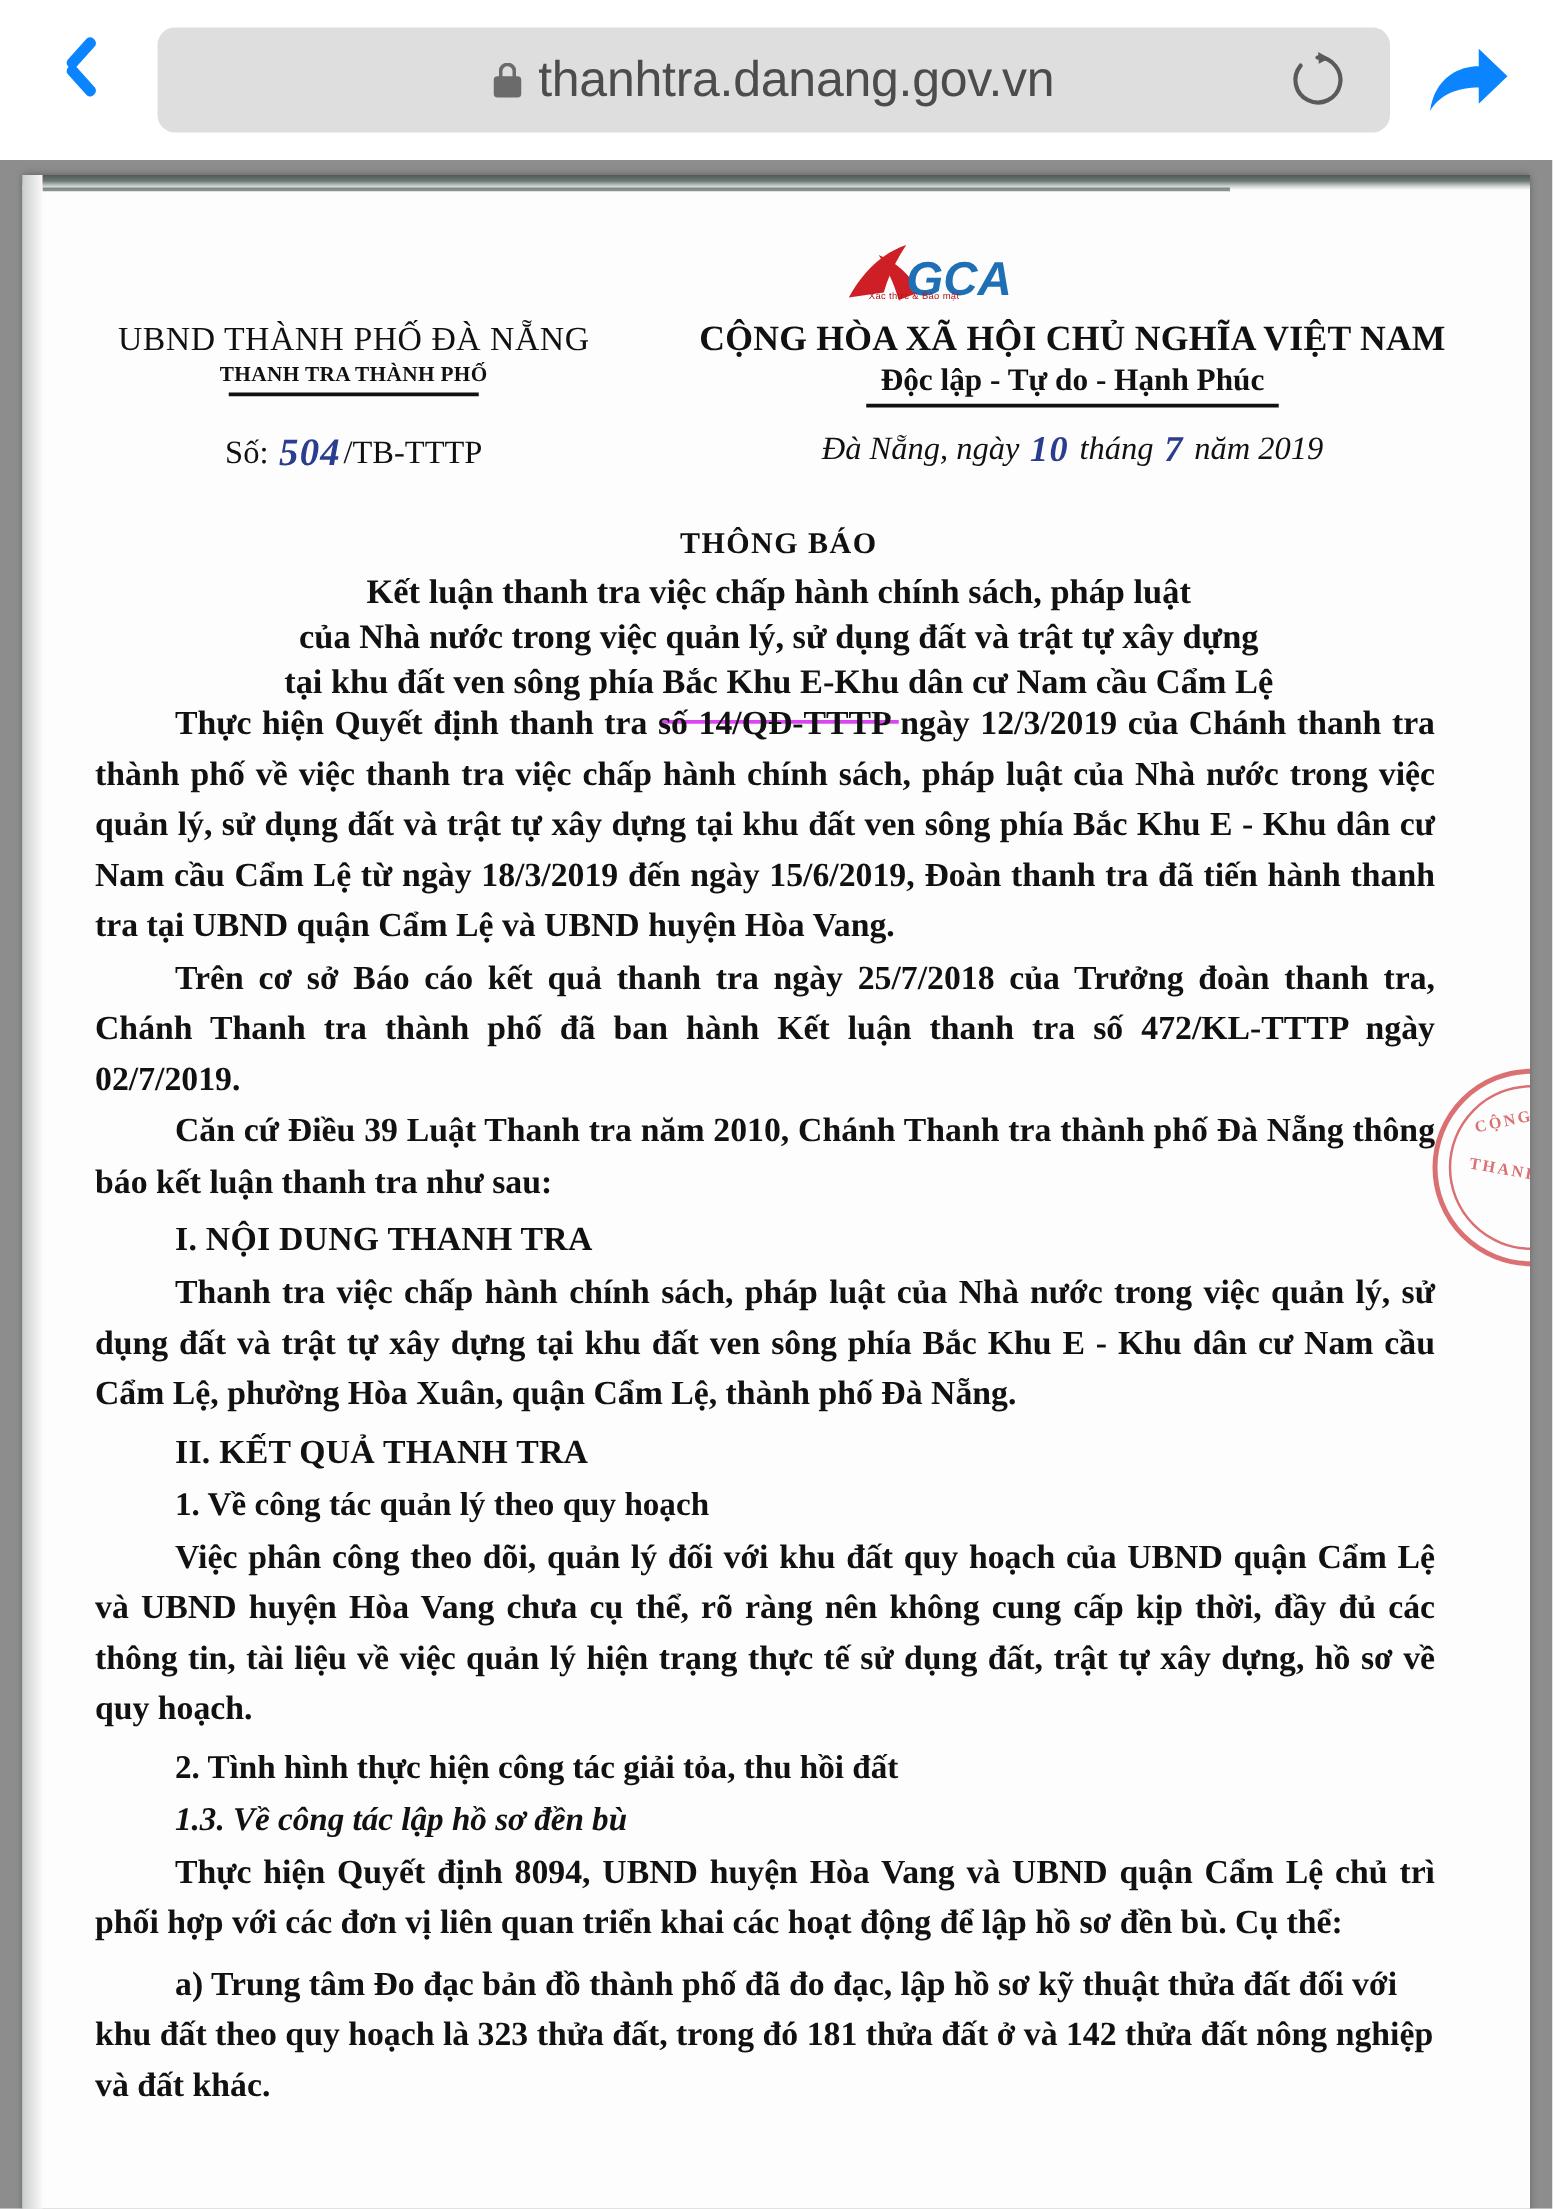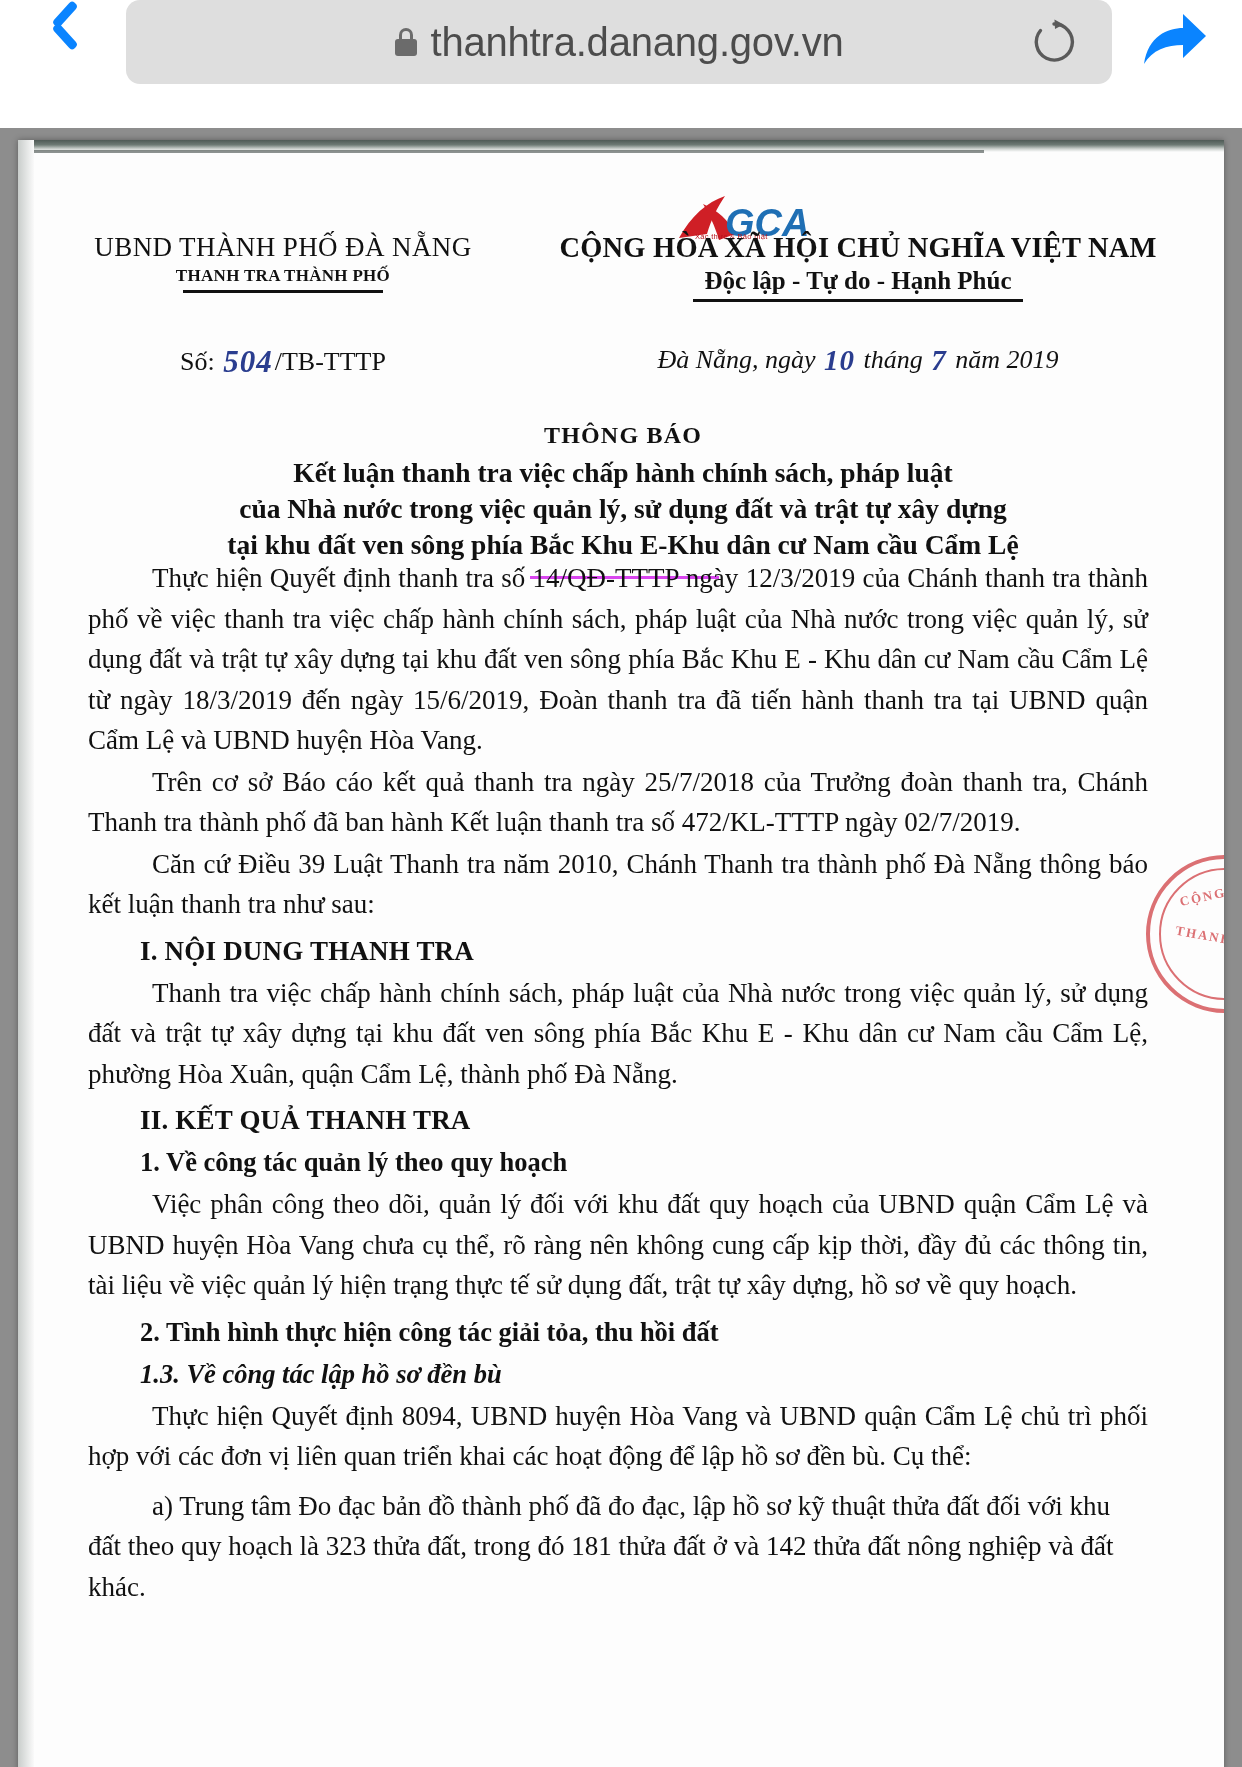--- a/index.html
+++ b/index.html
@@ -13,20 +13,21 @@
     overflow: hidden;
     font-family: "Liberation Serif", serif;
     position: relative;
   }
 
   
   .browser-bar {
     height: 128px;
     background: #ffffff;
     display: flex;
+    align-items: center;
     padding: 0 30px;
     box-sizing: border-box;
     position: relative;
     z-index: 5;
   }
   .nav-back {
     width: 72px;
     height: 72px;
     flex: 0 0 auto;
     display: flex;
@@ -208,21 +209,21 @@
     font-family: "Liberation Sans", sans-serif;
     font-size: 11.5px;
     line-height: 13.6px;
     color: #3a3a3a;
     white-space: pre-line;
   }
 
   
   .header-row {
     position: absolute;
-    top: 92px;
+    top: 116px;
     left: 0;
     width: 1206px;
     height: 120px;
   }
   .hdr-left {
     position: absolute;
     left: 30px;
     top: 0;
     width: 470px;
     text-align: center;
@@ -337,26 +338,27 @@
   }
 
   
   .body-block {
     position: absolute;
     top: 418px;
     left: 58px;
     width: 1072px;
   }
   p.para {
-    margin: 0 0 1px 12px;
+    margin: 0 0 1px 0;
     font-size: 27px;
     line-height: 40.5px;
     text-align: justify;
     text-indent: 64px;
     text-justify: inter-word;
+    font-weight: bold;
   }
   p.para.last-left { text-align: left; }
   h3.head-1 {
     margin: 11px 0 6px 0;
     font-size: 27px;
     font-weight: bold;
     text-indent: 64px;
     letter-spacing: .2px;
   }
   h4.head-2 {

